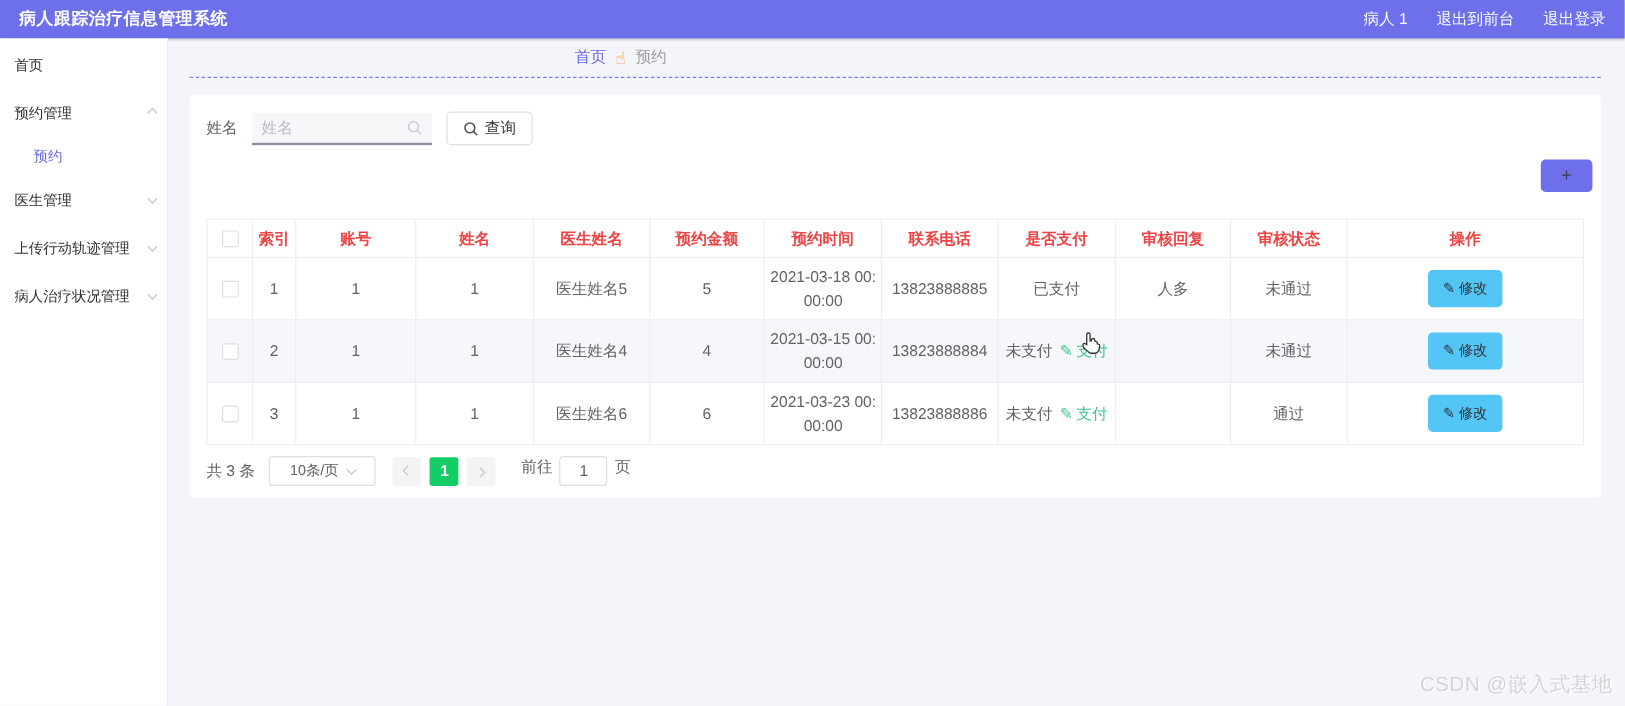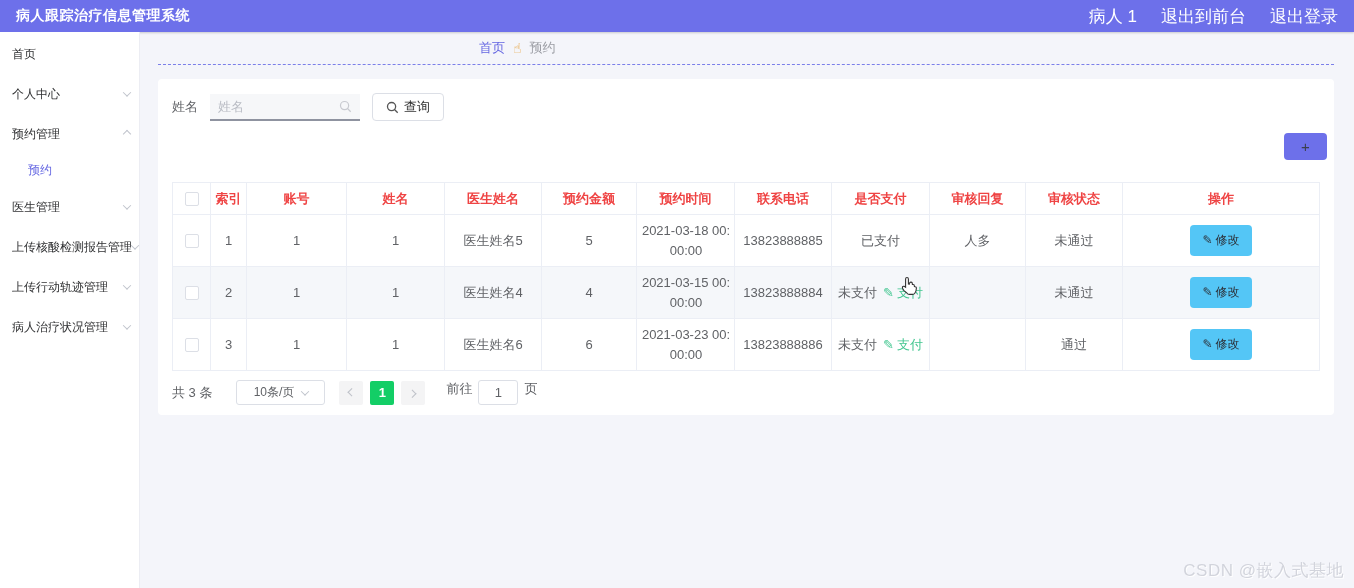--- a/index.html
+++ b/index.html
@@ -6,21 +6,21 @@
     --header-bg:#6d70ea; --primary:#6d70ea; --active-link:#6567e2;
     --pay-green:#42c690; --edit-blue:#54c6f6; --page-active-green:#13ce66;
     --breadcrumb-hand:#e6a23c;
   }
   *{box-sizing:border-box;margin:0;padding:0}
   html,body{width:1354px;height:588px;overflow:hidden}
   body{font-family:"Liberation Sans","DejaVu Sans",sans-serif;background:#f4f5fa;position:relative;color:#606266}
   
   .topbar{height:28px;background:var(--header-bg);display:flex;align-items:center;justify-content:space-between;padding:16px 16px;color:#fff;box-shadow:0 1px 2px rgba(0,0,0,.18)}
   .topbar .title{font-size:14px;font-weight:bold;letter-spacing:.5px}
-  .topbar-right{display:flex;gap:24px;font-size:17px;align-items:center}
+  .topbar-right{display:flex;gap:24px;font-size:13px;align-items:center}
   .topbar-right span{cursor:pointer}
   
   .layout{display:flex;height:560px}
   .sidebar{width:140px;background:#fff;border-right:1px solid #ecedf3;padding-top:2px;flex:none}
   .side-item{height:40px;display:flex;align-items:center;justify-content:space-between;padding:0 9px 0 12px;font-size:12px;color:#303133;cursor:pointer;white-space:nowrap}
   .side-sub{height:33px;line-height:33px;padding-left:28px;font-size:12px;color:#303133;cursor:pointer}
   .side-sub.active{color:var(--active-link)}
   .chev{width:6px;height:6px;border-right:1px solid #c0c4cc;border-bottom:1px solid #c0c4cc;display:inline-block;flex:none}
   .chev.down{transform:rotate(45deg) translate(-1px,-1px)}
   .chev.up{transform:rotate(-135deg)}
@@ -49,21 +49,21 @@
   .col-cb{width:38px}.col-idx{width:36px}.col-acc{width:100px}.col-nm{width:98px}.col-doc{width:97px}
   .col-amt{width:95px}.col-time{width:98px}.col-ph{width:97px}.col-pay{width:98px}.col-rep{width:96px}
   .col-st{width:97px}.col-op{width:auto}
   .cb{display:inline-block;width:14px;height:14px;border:1px solid #dcdfe6;border-radius:2px;background:#fff;vertical-align:middle;cursor:pointer}
   .time-text{display:inline-block;width:90px;word-break:break-all;line-height:1.5}
   .pay-link{color:var(--pay-green);cursor:pointer;text-decoration:none;margin-left:6px;white-space:nowrap}
   .pencil{font-style:normal;margin-right:3px}
   .edit-btn{background:var(--edit-blue);border:none;border-radius:4px;color:#2c3038;font-size:12px;padding:7px 12px;cursor:pointer}
   
   .pager{display:flex;align-items:center;margin-top:9px;font-size:13px;color:#606266}
-  .pg-total{margin-right:24px}
+  .pg-total{margin-right:12px}
   .size-select{width:89px;height:25px;border:1px solid #dcdfe6;border-radius:3px;display:flex;align-items:center;justify-content:center;gap:8px;font-size:12px;color:#606266;cursor:pointer;position:relative;margin-right:14px}
   .size-select .chev{border-color:#c0c4cc}
   .pg-btn{width:24px;height:24px;background:#f4f4f5;border-radius:2px;display:inline-flex;align-items:center;justify-content:center;margin-right:7px;cursor:pointer}
   .pg-btn .chev{border-color:#bfc2c9;width:6px;height:6px}
   .chev.left{transform:rotate(135deg) translate(-1px,0)}
   .chev.right{transform:rotate(-45deg) translate(-1px,0)}
   .pg-num{min-width:24px;height:24px;background:var(--page-active-green);color:#fff;border-radius:2px;display:inline-flex;align-items:center;justify-content:center;font-weight:bold;margin-right:7px;cursor:pointer}
   .pg-goto{display:flex;align-items:flex-start;gap:6px;margin-left:14px}
   .pg-goto input{width:40px;height:25px;border:1px solid #dcdfe6;border-radius:3px;text-align:center;font-size:13px;color:#606266;outline:none}
   
@@ -82,34 +82,26 @@
     <span>退出登录</span>
   </div>
 </header>
 
 <div class="layout">
   <aside class="sidebar" id="sidebar-menu">
       <div class="side-item">
         <span>首页</span>
       </div>
       <div class="side-item">
-        <span>个人中心</span>
-        <span class="chev down"></span>
-      </div>
-      <div class="side-item">
         <span>预约管理</span>
         <span class="chev up"></span>
       </div>
       <div class="side-sub active">预约</div>
       <div class="side-item">
         <span>医生管理</span>
-        <span class="chev down"></span>
-      </div>
-      <div class="side-item">
-        <span>上传核酸检测报告管理</span>
         <span class="chev down"></span>
       </div>
       <div class="side-item">
         <span>上传行动轨迹管理</span>
         <span class="chev down"></span>
       </div>
       <div class="side-item">
         <span>病人治疗状况管理</span>
         <span class="chev down"></span>
       </div>

